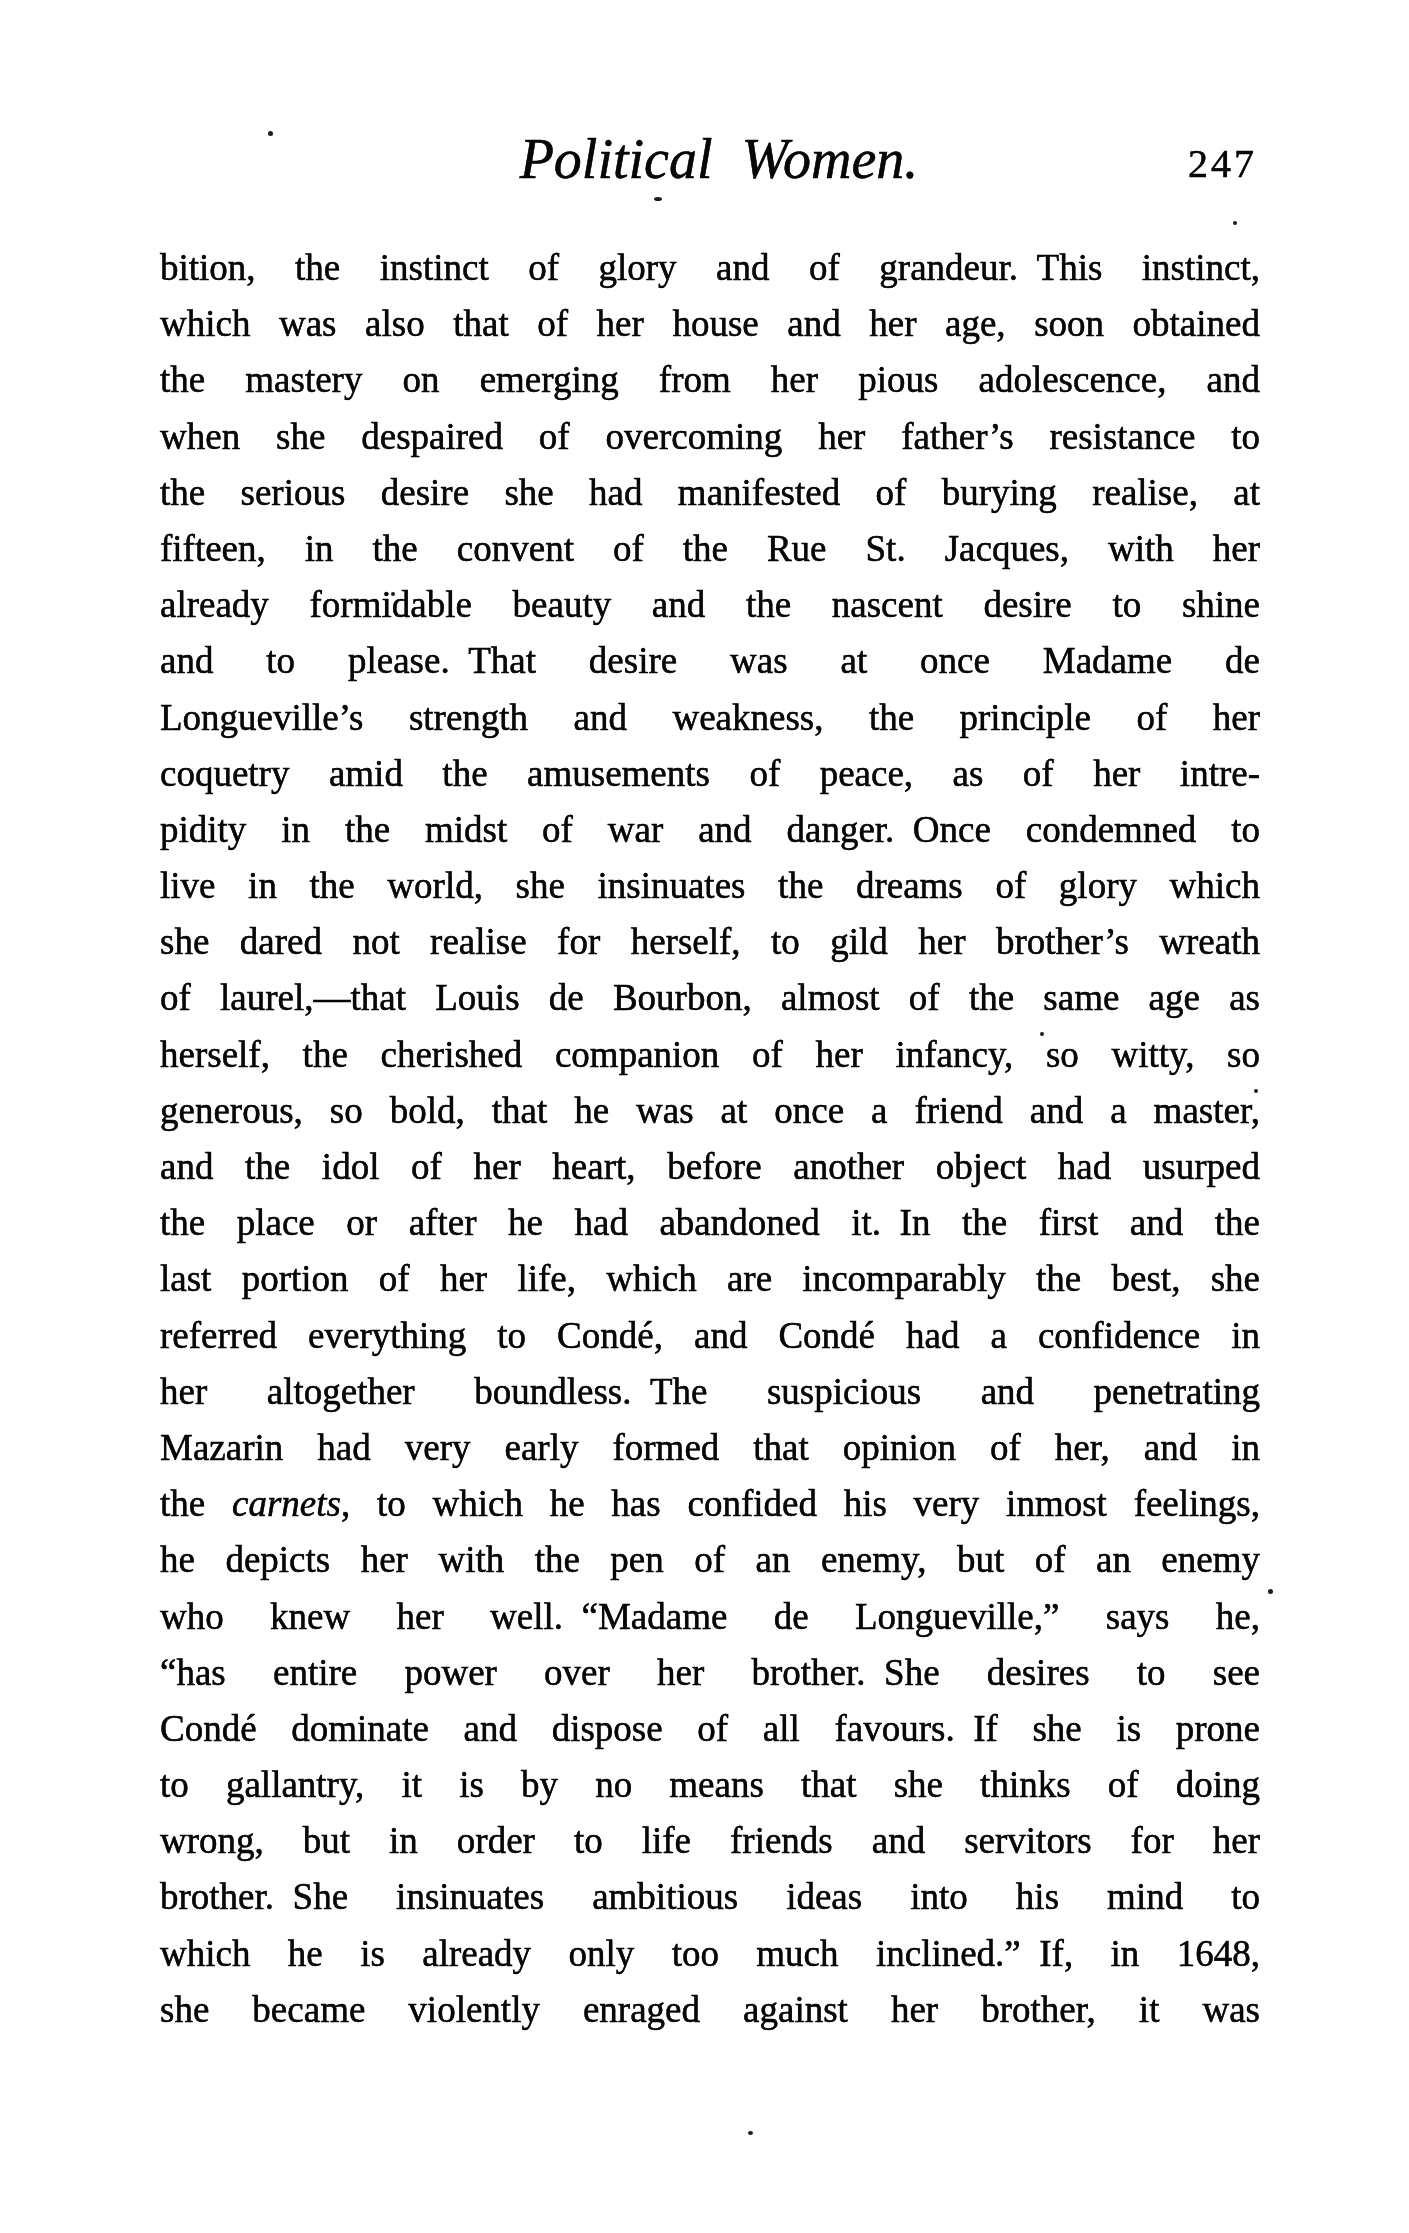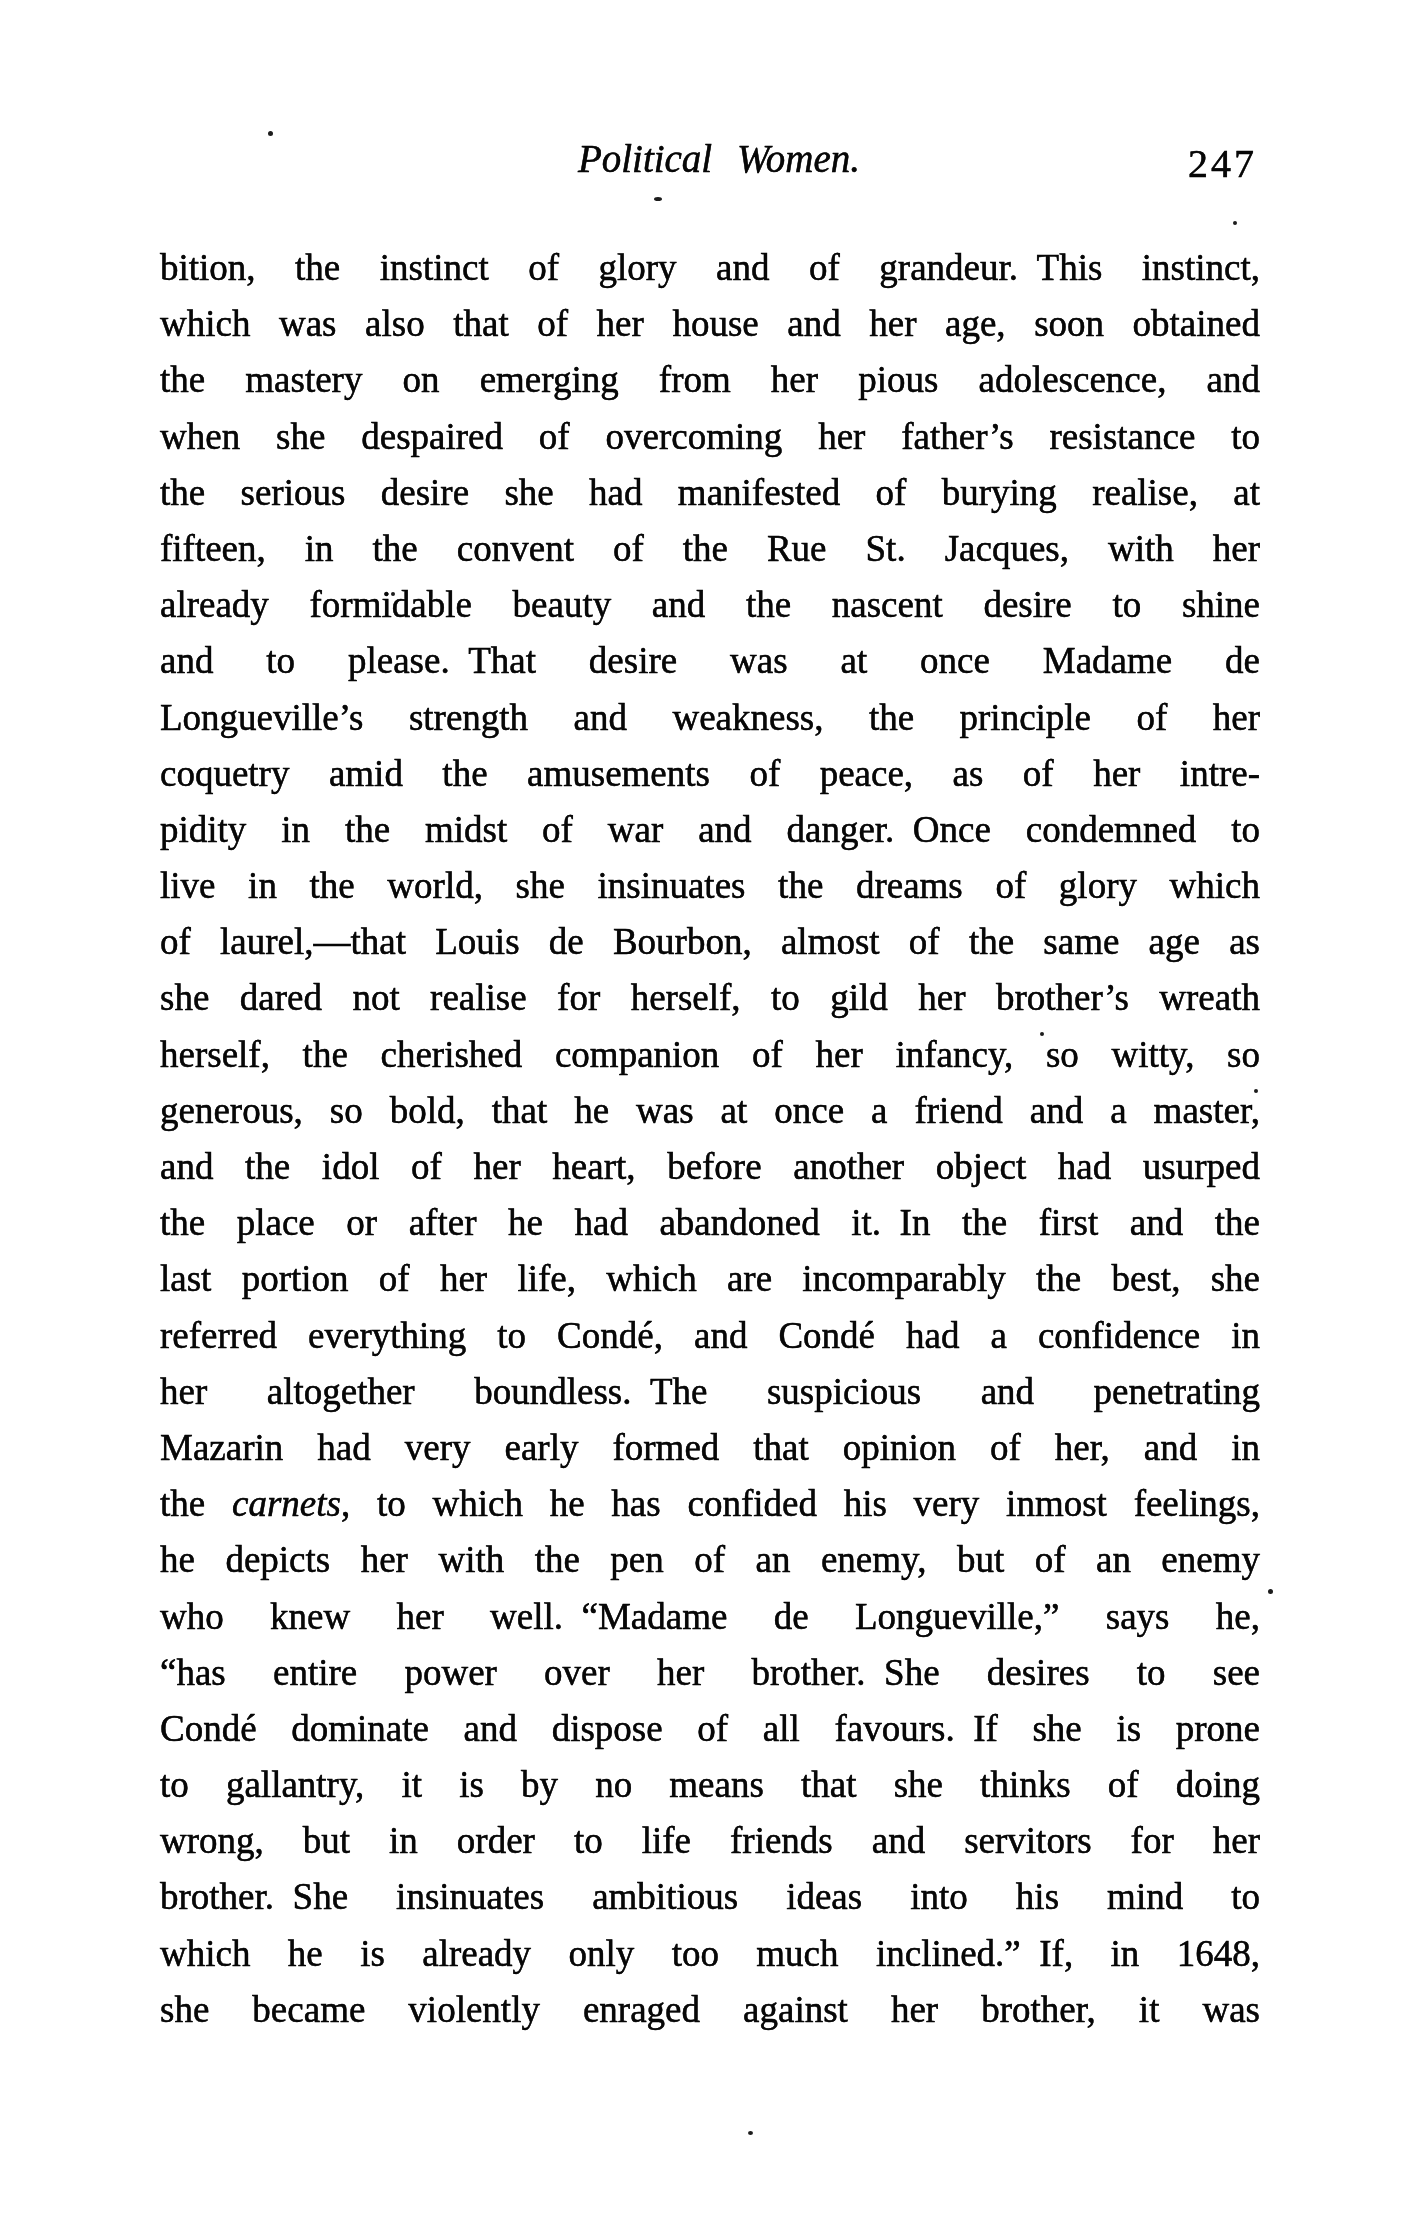--- a/index.html
+++ b/index.html
@@ -20,21 +20,21 @@
   .ink {
     -webkit-text-stroke: 0.45px #000;
     text-shadow: 0 0 0.6px rgba(0,0,0,0.55);
   }
   .running-header {
     position: absolute;
     left: 160px;
     width: 1100px;
     top: 131px;
     line-height: 56px;
-    font-size: 39px;
+    font-size: 56px;
     font-style: italic;
     text-align: center;
     word-spacing: 15px;
     padding-left: 18px;
     box-sizing: border-box;
   }
   .page-number {
     position: absolute;
     top: 136px;
     right: 152px;
@@ -78,22 +78,22 @@
       <div class="line"><span>the mastery on emerging from her pious adolescence, and</span></div>
       <div class="line"><span>when she despaired of overcoming her father’s resistance to</span></div>
       <div class="line"><span>the serious desire she had manifested of burying realise, at</span></div>
       <div class="line"><span>fifteen, in the convent of the Rue St. Jacques, with her</span></div>
       <div class="line"><span>already formidable beauty and the nascent desire to shine</span></div>
       <div class="line"><span>and to please. That desire was at once Madame de</span></div>
       <div class="line"><span>Longueville’s strength and weakness, the principle of her</span></div>
       <div class="line"><span>coquetry amid the amusements of peace, as of her intre-</span></div>
       <div class="line"><span>pidity in the midst of war and danger. Once condemned to</span></div>
       <div class="line"><span>live in the world, she insinuates the dreams of glory which</span></div>
+      <div class="line"><span>she dared not realise for herself, to gild her brother’s wreath</span></div>
       <div class="line"><span>of laurel,—that Louis de Bourbon, almost of the same age as</span></div>
-      <div class="line"><span>she dared not realise for herself, to gild her brother’s wreath</span></div>
       <div class="line"><span>herself, the cherished companion of her infancy, so witty, so</span></div>
       <div class="line"><span>generous, so bold, that he was at once a friend and a master,</span></div>
       <div class="line"><span>and the idol of her heart, before another object had usurped</span></div>
       <div class="line"><span>the place or after he had abandoned it. In the first and the</span></div>
       <div class="line"><span>last portion of her life, which are incomparably the best, she</span></div>
       <div class="line"><span>referred everything to Condé, and Condé had a confidence in</span></div>
       <div class="line"><span>her altogether boundless. The suspicious and penetrating</span></div>
       <div class="line"><span>Mazarin had very early formed that opinion of her, and in</span></div>
       <div class="line"><span>the </span><em>carnets</em><span>, to which he has confided his very inmost feelings,</span></div>
       <div class="line"><span>he depicts her with the pen of an enemy, but of an enemy</span></div>

